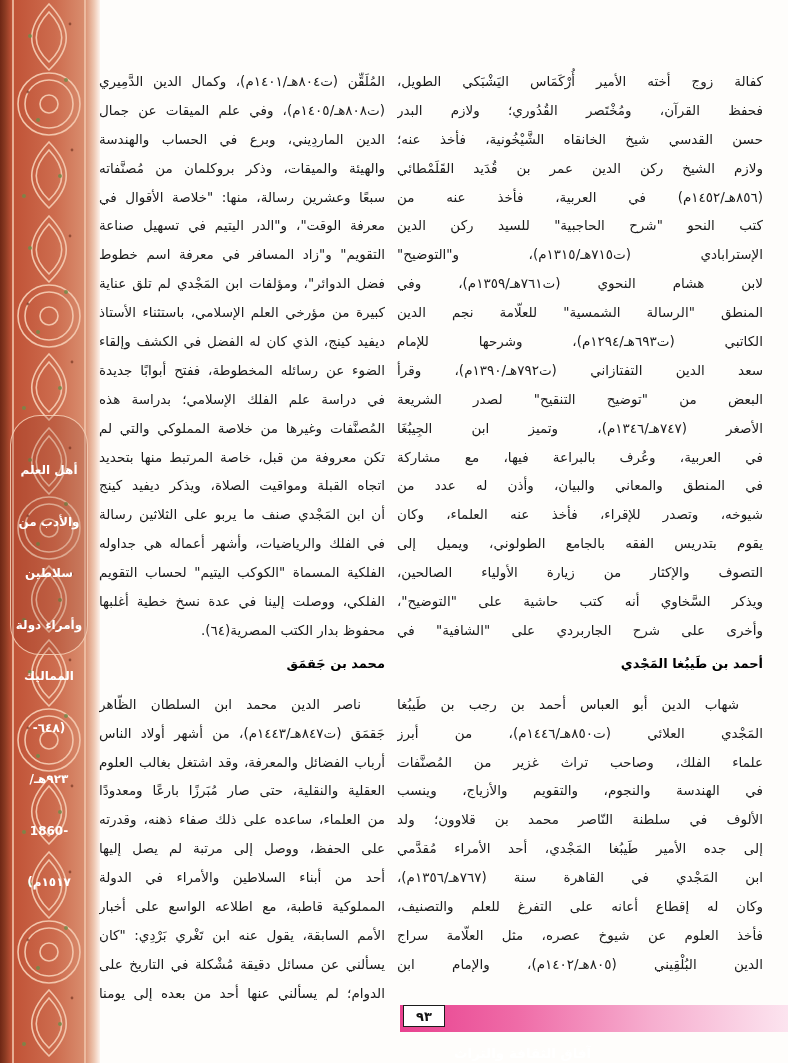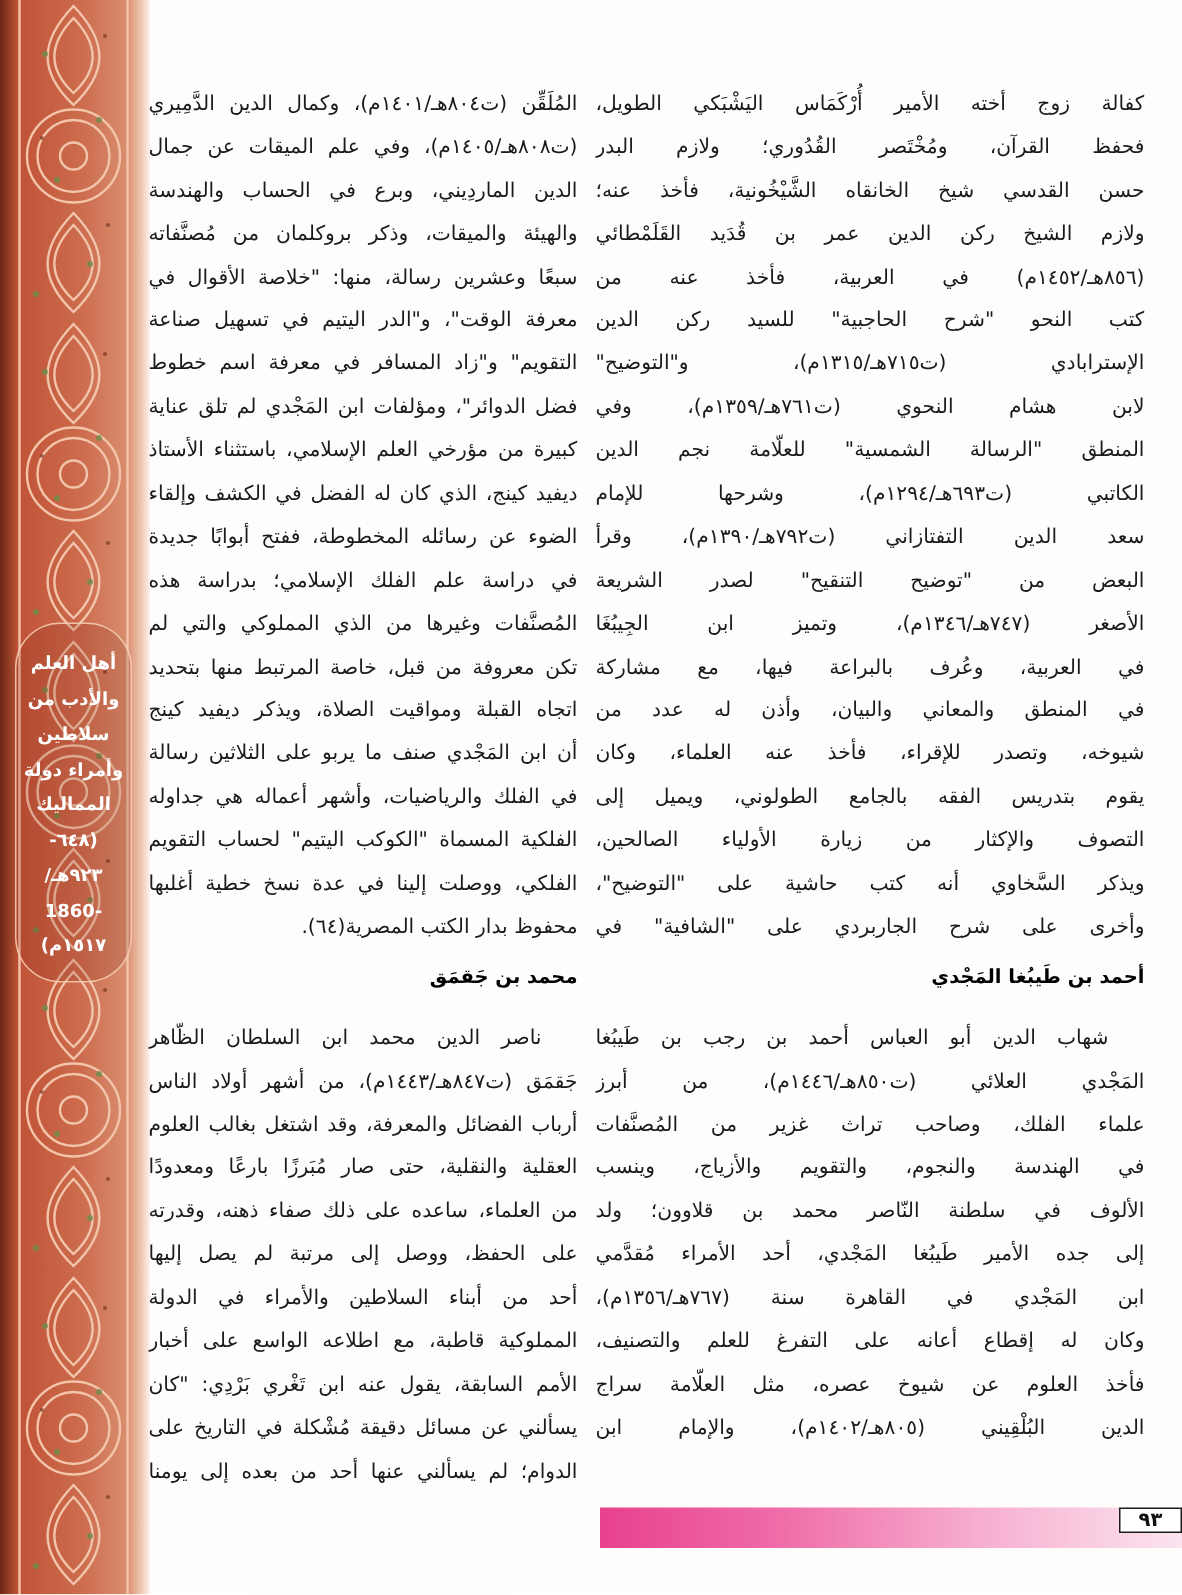--- a/index.html
+++ b/index.html
@@ -15,43 +15,42 @@
   .sidebar {
     position:absolute; left:10px; top:415px; width:78px; height:240px;
     box-sizing:border-box; padding-top:15px;
     border:1.5px solid rgba(248,210,185,.85); border-radius:30px;
     background:rgba(128,40,22,.18);
     z-index:2;
   }
   .sidebar .line {
     color:#ffffff; font-weight:bold; font-size:12px; line-height:23.5px;
     text-align:center !important; text-align-last:center !important;
-    height:23.5px; overflow:hidden;
-  }
-  
-  .col { position:absolute; top:55px; color:#1a1a1a; }
+    height:23.5px; overflow:hidden;margin-top:28px;
+  }
+  
+  .col { position:absolute; top:67px; color:#1a1a1a; }
   .col-right { left:397px; width:366px; }
   .col-left  { left:99px;  width:286px; }
   .para .line {
     font-size:13.5px; line-height:28.9px; height:28.9px; overflow:hidden;
     text-align:justify; text-align-last:justify;
   }
   .para .line:last-child { text-align-last:right; }
   .para.cont .line:last-child { text-align-last:justify; }
   .para.indent .line:first-child { padding-right:24px; }
   .heading {
     font-weight:bold; font-size:13px; color:#000;
     margin:5px 0 13px 0; text-align:right; line-height:27px;
   }
   
   .footer {
     position:absolute; left:400px; top:1005px; width:388px; height:27px;
-    display:flex; align-items:flex-end; direction:ltr;
+    display:flex; align-items:flex-start; direction:ltr;
     background:linear-gradient(to right,#e8418f 0%,#ef6ba7 30%,#f6aecf 65%,#fce4ef 100%);
-    flex-direction:column;
   }
   .page-num-box {
     width:40px; height:20px; margin-left:3px; background:#ffffff;
     border:1px solid #1c1c1c; display:flex; align-items:center; justify-content:center;
     color:#111; font-weight:bold; font-size:13px; direction:rtl;
   }
   .footer-title {
     color:#ffffff; font-weight:bold; font-size:13.5px; margin-left:9px; direction:rtl;
     letter-spacing:.5px;
     margin-top:40px;
@@ -162,21 +161,21 @@
         <div class="line">الدين الماردِيني، وبرع في الحساب والهندسة</div>
         <div class="line">والهيئة والميقات، وذكر بروكلمان من مُصنَّفاته</div>
         <div class="line">سبعًا وعشرين رسالة، منها: "خلاصة الأقوال في</div>
         <div class="line">معرفة الوقت"، و"الدر اليتيم في تسهيل صناعة</div>
         <div class="line">التقويم" و"زاد المسافر في معرفة اسم خطوط</div>
         <div class="line">فضل الدوائر"، ومؤلفات ابن المَجْدي لم تلق عناية</div>
         <div class="line">كبيرة من مؤرخي العلم الإسلامي، باستثناء الأستاذ</div>
         <div class="line">ديفيد كينج، الذي كان له الفضل في الكشف وإلقاء</div>
         <div class="line">الضوء عن رسائله المخطوطة، ففتح أبوابًا جديدة</div>
         <div class="line">في دراسة علم الفلك الإسلامي؛ بدراسة هذه</div>
-        <div class="line">المُصنَّفات وغيرها من الذي المملوكي والتي لم</div>
+        <div class="line">المُصنَّفات وغيرها من خلاصة المملوكي والتي لم</div>
         <div class="line">تكن معروفة من قبل، خاصة المرتبط منها بتحديد</div>
         <div class="line">اتجاه القبلة ومواقيت الصلاة، ويذكر ديفيد كينج</div>
         <div class="line">أن ابن المَجْدي صنف ما يربو على الثلاثين رسالة</div>
         <div class="line">في الفلك والرياضيات، وأشهر أعماله هي جداوله</div>
         <div class="line">الفلكية المسماة "الكوكب اليتيم" لحساب التقويم</div>
         <div class="line">الفلكي، ووصلت إلينا في عدة نسخ خطية أغلبها</div>
         <div class="line">محفوظ بدار الكتب المصرية(٦٤).</div>
       </div>
     <div class="heading">محمد بن جَقمَق</div>
     <div class="para cont indent">

